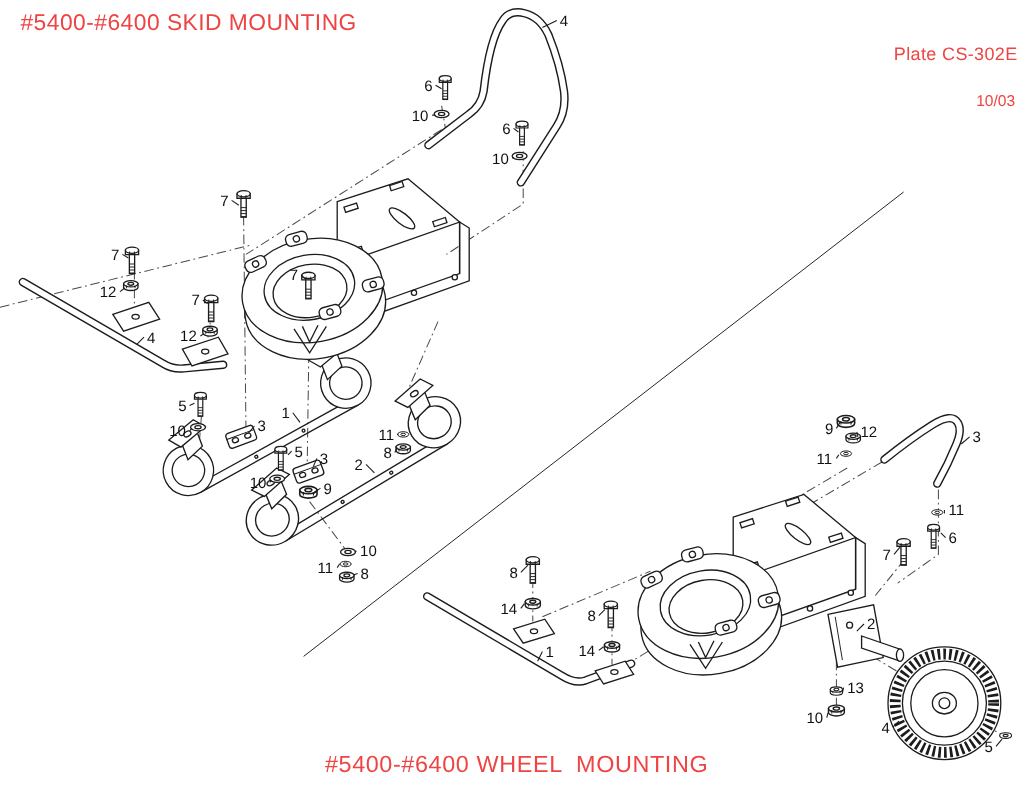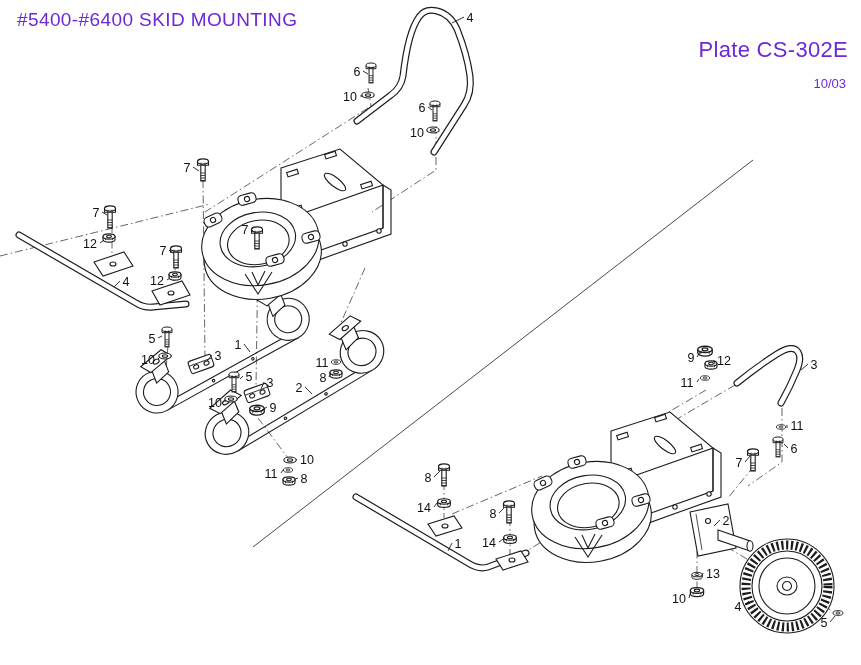--- a/index.html
+++ b/index.html
@@ -1,23 +1,23 @@
 <!DOCTYPE html>
 <html><head>
 <meta charset="utf-8">
 <style>
   html,body{margin:0;padding:0;background:#e8e8e8;}
   .stage{
     position:relative;width:861px;height:665px;background:#ffffff;
     font-family:"Liberation Sans",sans-serif;color:#111;overflow:hidden;
   }
   .stage svg{position:absolute;left:0;top:0;}
-  .title{position:absolute;white-space:pre;color:#6d28d9;}
+  .title{position:absolute;white-space:pre;color:#ef4444;}
   #skid-title{left:17px;top:9px;font-size:19px;letter-spacing:.4px;}
-  #plate-label{right:13px;top:37px;font-size:22px;letter-spacing:.3px;margin-left:44px;}
+  #plate-label{right:13px;top:37px;font-size:15px;letter-spacing:.3px;margin-left:44px;}
   #plate-date{right:15px;top:76px;font-size:13px;}
   #wheel-title{left:0;right:0;top:626px;text-align:center;font-size:19.5px;letter-spacing:.5px;}
   
   .w{fill:#fff;stroke:#1c1c1c;stroke-width:1.1;}
   .ln{fill:none;stroke:#1c1c1c;stroke-width:1.1;}
   .thin{fill:none;stroke:#1c1c1c;stroke-width:.8;}
   .cl{fill:none;stroke:#4a4a4a;stroke-width:.85;stroke-dasharray:8 3 1.5 3;}
   .leader{stroke:#1c1c1c;stroke-width:.9;}
   .tube-o{fill:none;stroke:#1c1c1c;stroke-width:7;stroke-linecap:round;stroke-linejoin:round;}
   .tube-i{fill:none;stroke:#fff;stroke-width:4.6;stroke-linecap:round;stroke-linejoin:round;}
@@ -325,14 +325,15 @@
         <line x1="744" y1="606" x2="749" y2="601" class="leader"></line>
         <text x="738" y="610.5" class="callout">4</text>
         <line x1="830" y1="622" x2="835" y2="616" class="leader"></line>
         <text x="824" y="626.5" class="callout">5</text>
       </g>
 </svg>
 
 <div class="title" id="skid-title">#5400-#6400 SKID MOUNTING</div>
 <div class="title" id="plate-label">Plate CS-302E</div>
 <div class="title" id="plate-date">10/03</div>
+<div class="title" id="wheel-title">#5400-#6400 WHEEL  MOUNTING</div>
 
 </div>
 
 </body></html>

